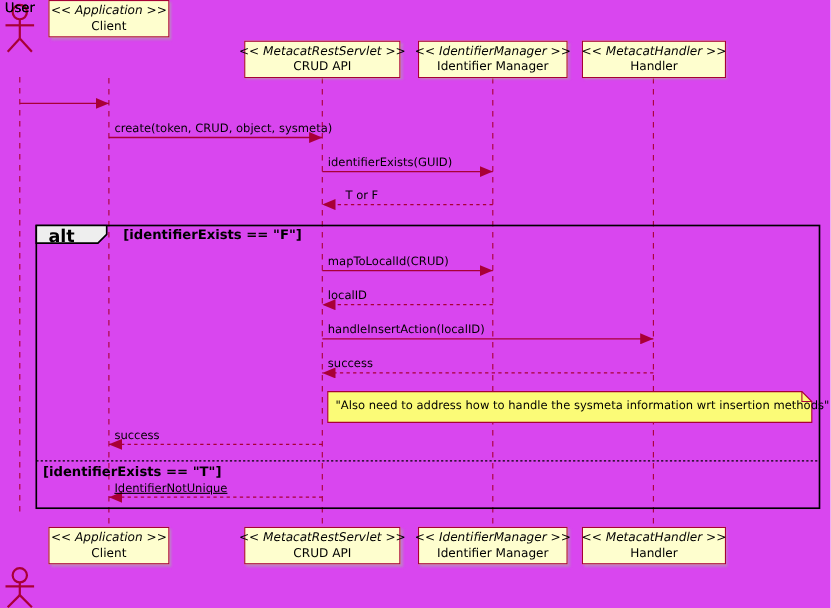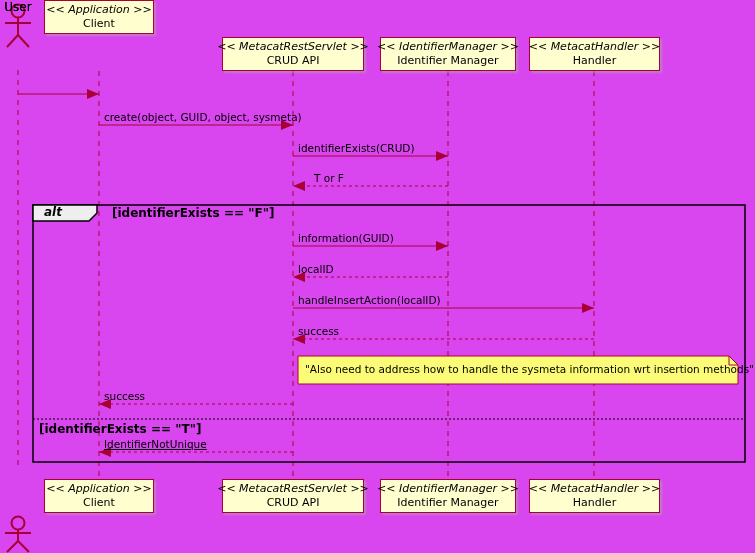--- a/index.html
+++ b/index.html
@@ -9,21 +9,21 @@
   .layer { position:absolute; left:0; top:0; }
   .participant {
     position:absolute; height:34px; background:#FEFECE;
     border:1.5px solid #A80036; box-shadow:2px 2px 2px rgba(170,170,170,.55);
     display:flex; flex-direction:column; align-items:center; justify-content:center;
     font-size:11px; line-height:1.3; text-align:right; white-space:nowrap;
   }
   .participant .stereo { font-style:italic; }
   .msg-label { position:absolute; font-size:10.5px; white-space:nowrap; }
   .guard { position:absolute; font-size:12px; font-weight:bold; white-space:nowrap; }
-  .operator { position:absolute; font-size:12px; font-weight:bold;font-style:italic; }
+  .operator { position:absolute; font-size:16px; font-weight:bold; }
   .actor-label { position:absolute; width:36px; text-align:center; font-size:12px; }
   .note-text { position:absolute; font-size:10.5px; white-space:nowrap; }
   .lifeline { stroke:#A80036; stroke-width:1; stroke-dasharray:5,5; }
   .msg { stroke:#A80036; stroke-width:1.2; }
   .msg.dashed { stroke-dasharray:3,3; }
   .actor-stroke { stroke:#A80036; stroke-width:2; fill:none; }
 </style>
 </head>
 <body>
 
@@ -108,24 +108,24 @@
   </div>
   <div class="participant" style="left:380px; top:479px; width:136px;">
     <span class="stereo">&lt;&lt; IdentifierManager &gt;&gt;</span>
     <span>Identifier Manager</span>
   </div>
   <div class="participant" style="left:529px; top:479px; width:131px;">
     <span class="stereo">&lt;&lt; MetacatHandler &gt;&gt;</span>
     <span>Handler</span>
   </div>
 
-  <div class="msg-label" style="left:104px; top:111px;">create(object, GUID, object, sysmeta)</div>
-  <div class="msg-label" style="left:298px; top:142px;">identifierExists(CRUD)</div>
+  <div class="msg-label" style="left:104px; top:111px;">create(token, CRUD, object, sysmeta)</div>
+  <div class="msg-label" style="left:298px; top:142px;">identifierExists(GUID)</div>
   <div class="msg-label" style="left:314px; top:172px;">T or F</div>
-  <div class="msg-label" style="left:298px; top:232px;">information(GUID)</div>
+  <div class="msg-label" style="left:298px; top:232px;">mapToLocalId(CRUD)</div>
   <div class="msg-label" style="left:298px; top:263px;">localID</div>
   <div class="msg-label" style="left:298px; top:294px;text-align:center;">handleInsertAction(localID)</div>
   <div class="msg-label" style="left:298px; top:325px;">success</div>
   <div class="msg-label" style="left:104px; top:390px;">success</div>
   <div class="msg-label" style="left:104px; top:438px;text-decoration:underline;">IdentifierNotUnique</div>
 
   <div class="operator" style="left:44px; top:205px;">alt</div>
   <div class="guard" style="left:112px; top:206px;">[identifierExists == "F"]</div>
   <div class="guard" style="left:39px; top:422px;">[identifierExists == "T"]</div>
 

